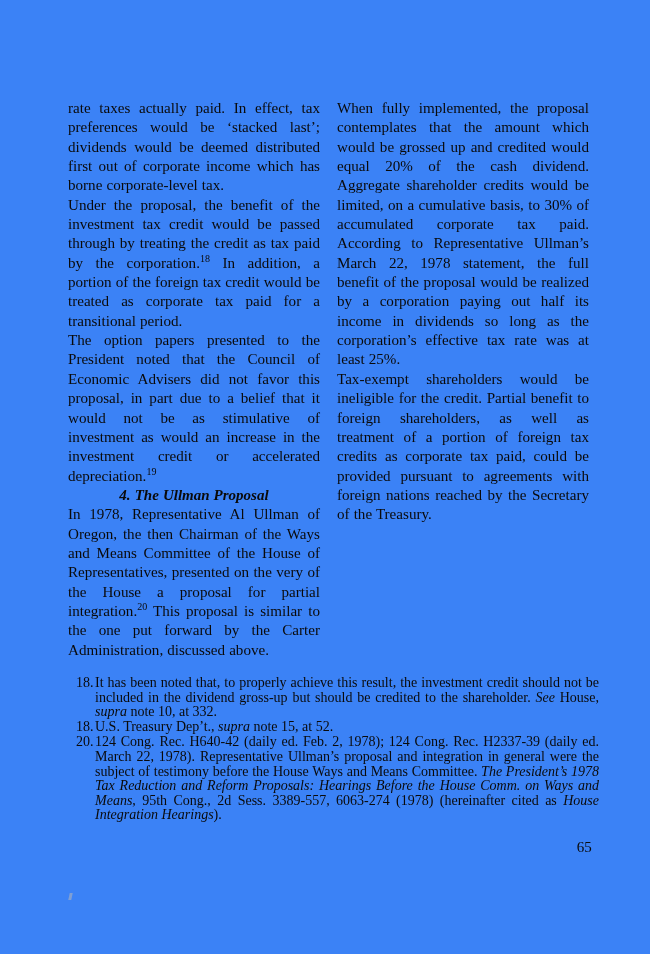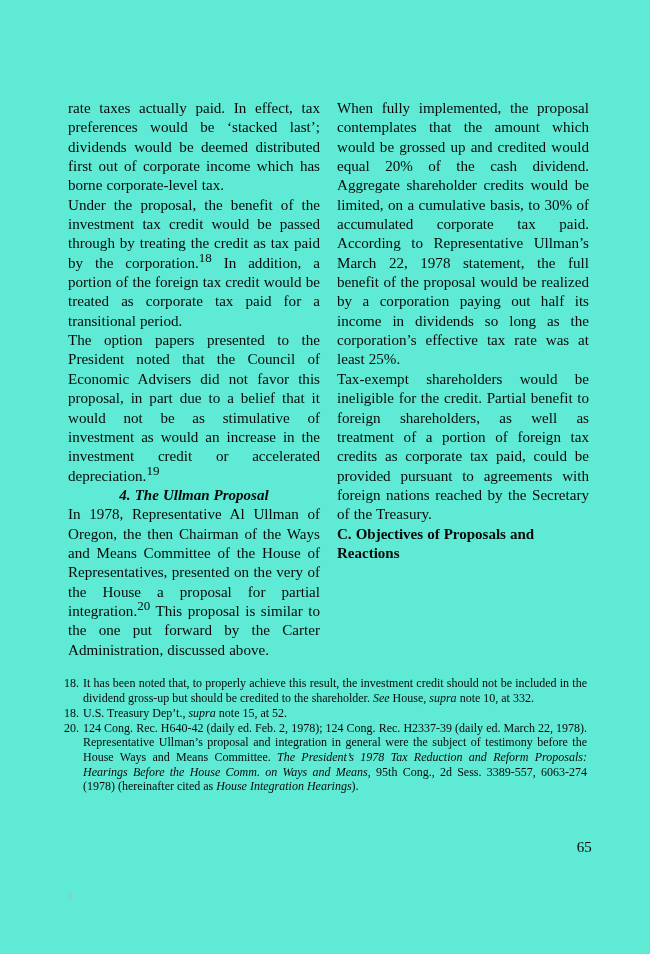--- a/index.html
+++ b/index.html
@@ -4,21 +4,21 @@
 <style>
   html, body {
     margin: 0;
     padding: 0;
     background: #ffffff;
   }
   .page {
     position: relative;
     width: 650px;
     height: 954px;
-    background: #5eead4;
+    background: #3b82f6;
     margin: 0 auto;
     overflow: hidden;
     font-family: "Liberation Serif", "DejaVu Serif", serif;
     color: #0a0a0a;
   }
 
   
   .body-area {
     position: absolute;
     left: 68px;
@@ -34,21 +34,21 @@
     text-align: justify;
     text-justify: inter-word;
     hyphens: none;
     word-spacing: 0.02em;
   }
   .col p {
     margin: 0;
     text-indent: 0;
   }
   .sup {
-    font-size: 13px;
+    font-size: 10px;
     vertical-align: super;
     line-height: 0;
   }
 
   
   .subhead {
     font-style: italic;
     font-weight: bold;
     font-size: 15px;
     margin: 26px 0 0 0;
@@ -66,24 +66,24 @@
     margin: 26px 0 0 0;
     text-align: left;
   }
   .after-sechead {
     margin-top: 22px;
   }
 
   
   .footnotes {
     position: absolute;
-    left: 64px;
+    left: 76px;
     top: 676px;
     width: 523px;
-    font-size: 12px;
+    font-size: 14px;
     line-height: 14.6px;
     text-align: justify;
   }
   .fn {
     position: relative;
     padding-left: 19px;
     margin-bottom: 0.5px;
   }
   .fn .fn-num {
     position: absolute;
@@ -136,21 +136,20 @@
       <p class="after-subhead"><span>In 1978, Representative Al Ullman of Oregon, the then Chairman of the Ways and Means Committee of the House of Representatives, presented on the very of the House a proposal for partial integration.</span><sup class="sup">20</sup><span> This proposal is similar to the one put forward by the Carter Administration, discussed above.</span></p>
 
     </div>
 
     <div class="col">
 
       <p>When fully implemented, the proposal contemplates that the amount which would be grossed up and credited would equal 20% of the cash dividend. Aggregate shareholder credits would be limited, on a cumulative basis, to 30% of accumulated corporate tax paid. According to Representative Ullman’s March 22, 1978 statement, the full benefit of the proposal would be realized by a corporation paying out half its income in dividends so long as the corporation’s effective tax rate was at least 25%.</p>
 
       <p>Tax-exempt shareholders would be ineligible for the credit. Partial benefit to foreign shareholders, as well as treatment of a portion of foreign tax credits as corporate tax paid, could be provided pursuant to agreements with foreign nations reached by the Secretary of the Treasury.</p>
 
-      <p class="sechead">C. Objectives of Proposals and Reactions</p>
 
 
     </div>
   </div>
 
   <div class="footnotes">
 
     <div class="fn">
       <span class="fn-num">18.</span><span class="fn-body"><span>It has been noted that, to properly achieve this result, the investment credit should not be included in the dividend gross-up but should be credited to the shareholder. </span><i>See</i><span> House, </span><i>supra</i><span> note 10, at 332.</span></span>
     </div>

